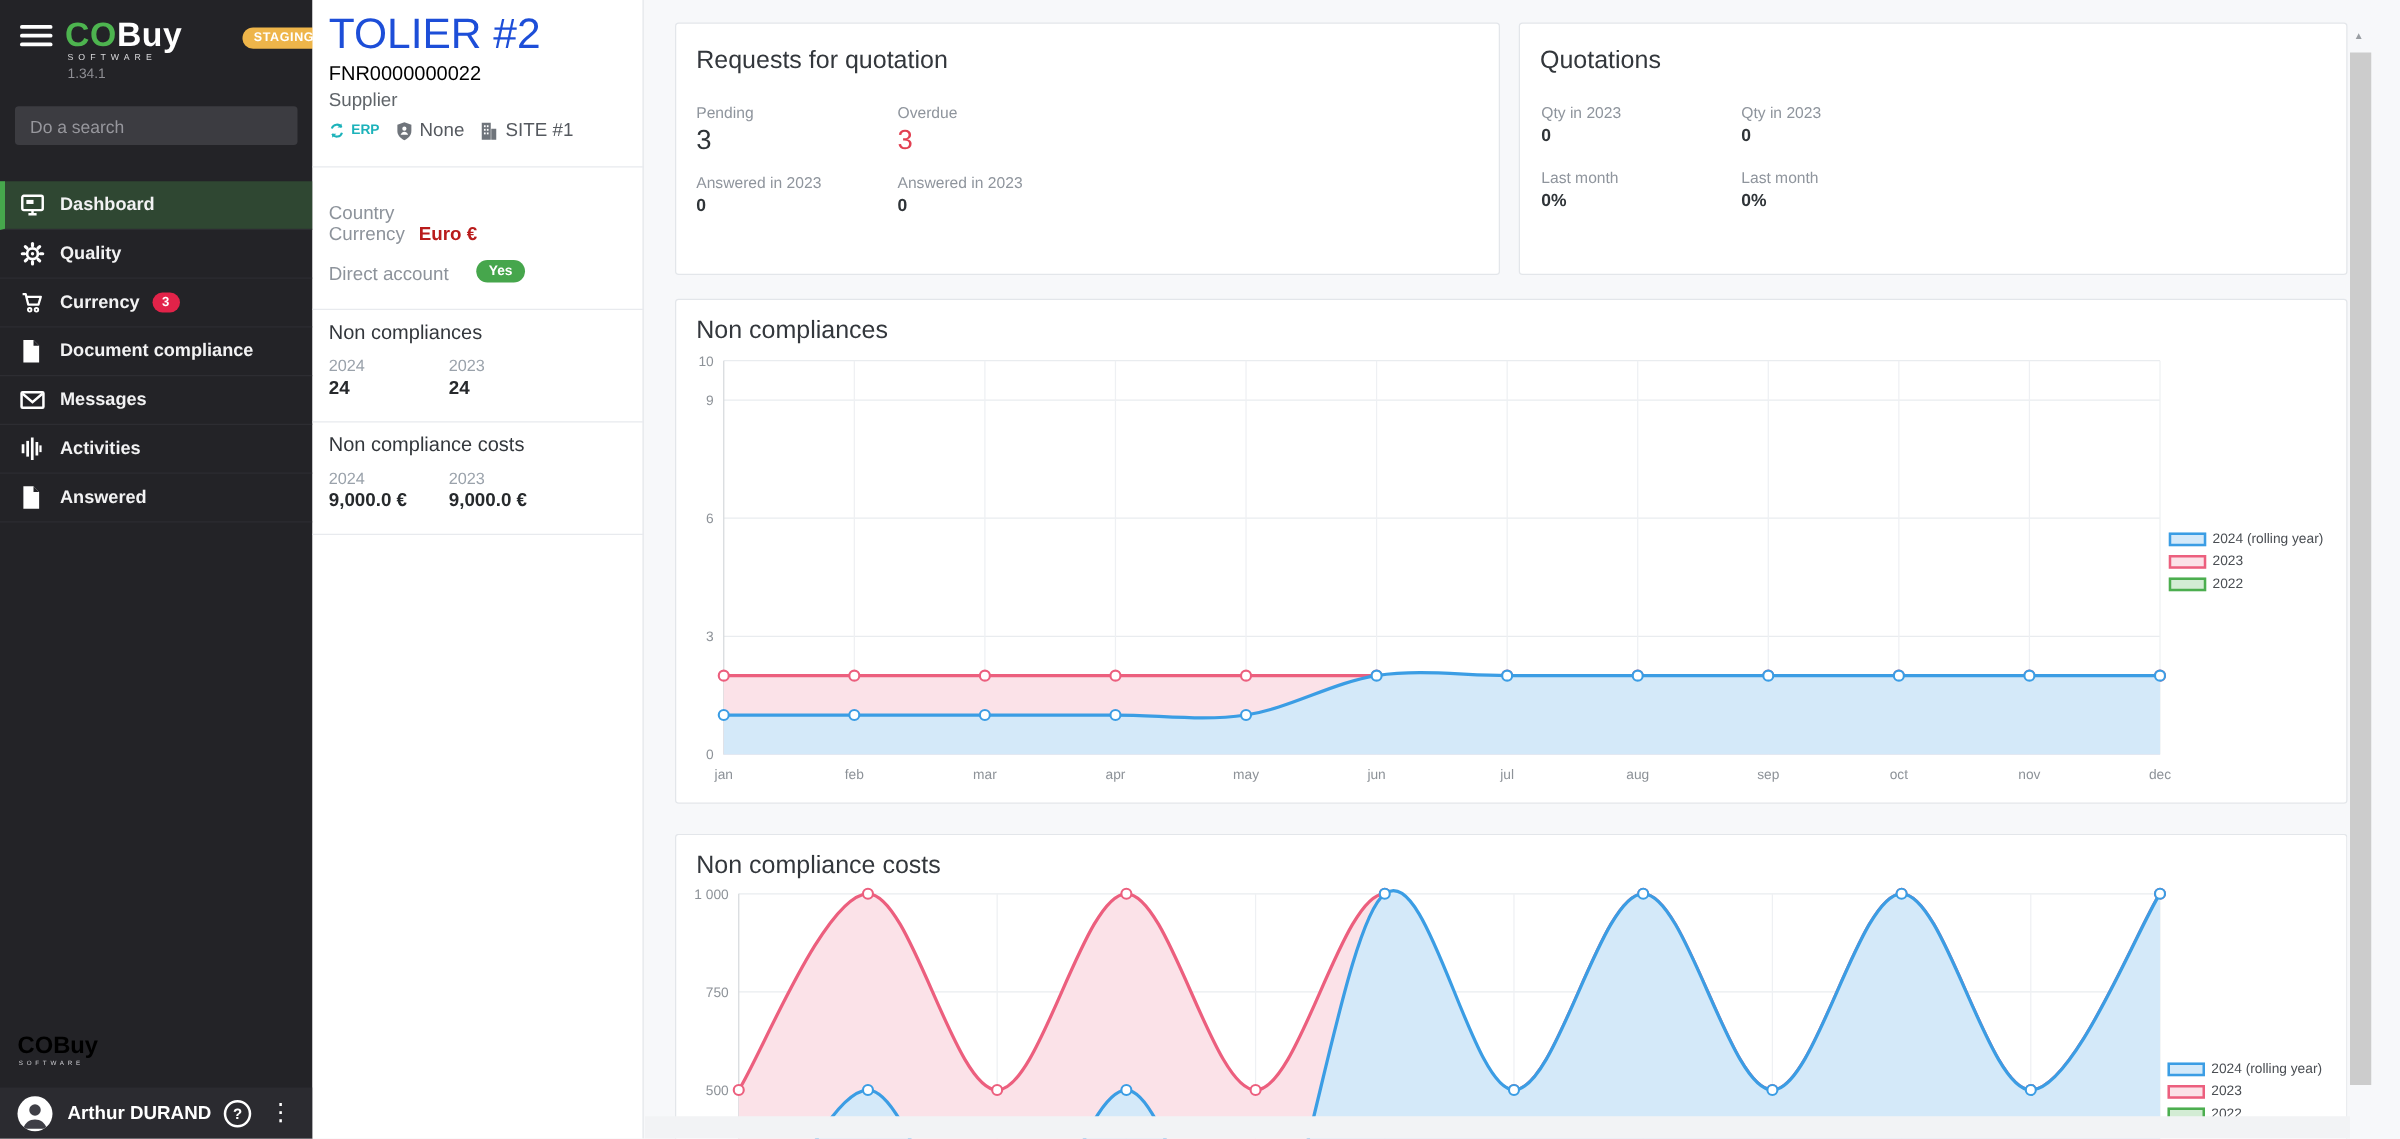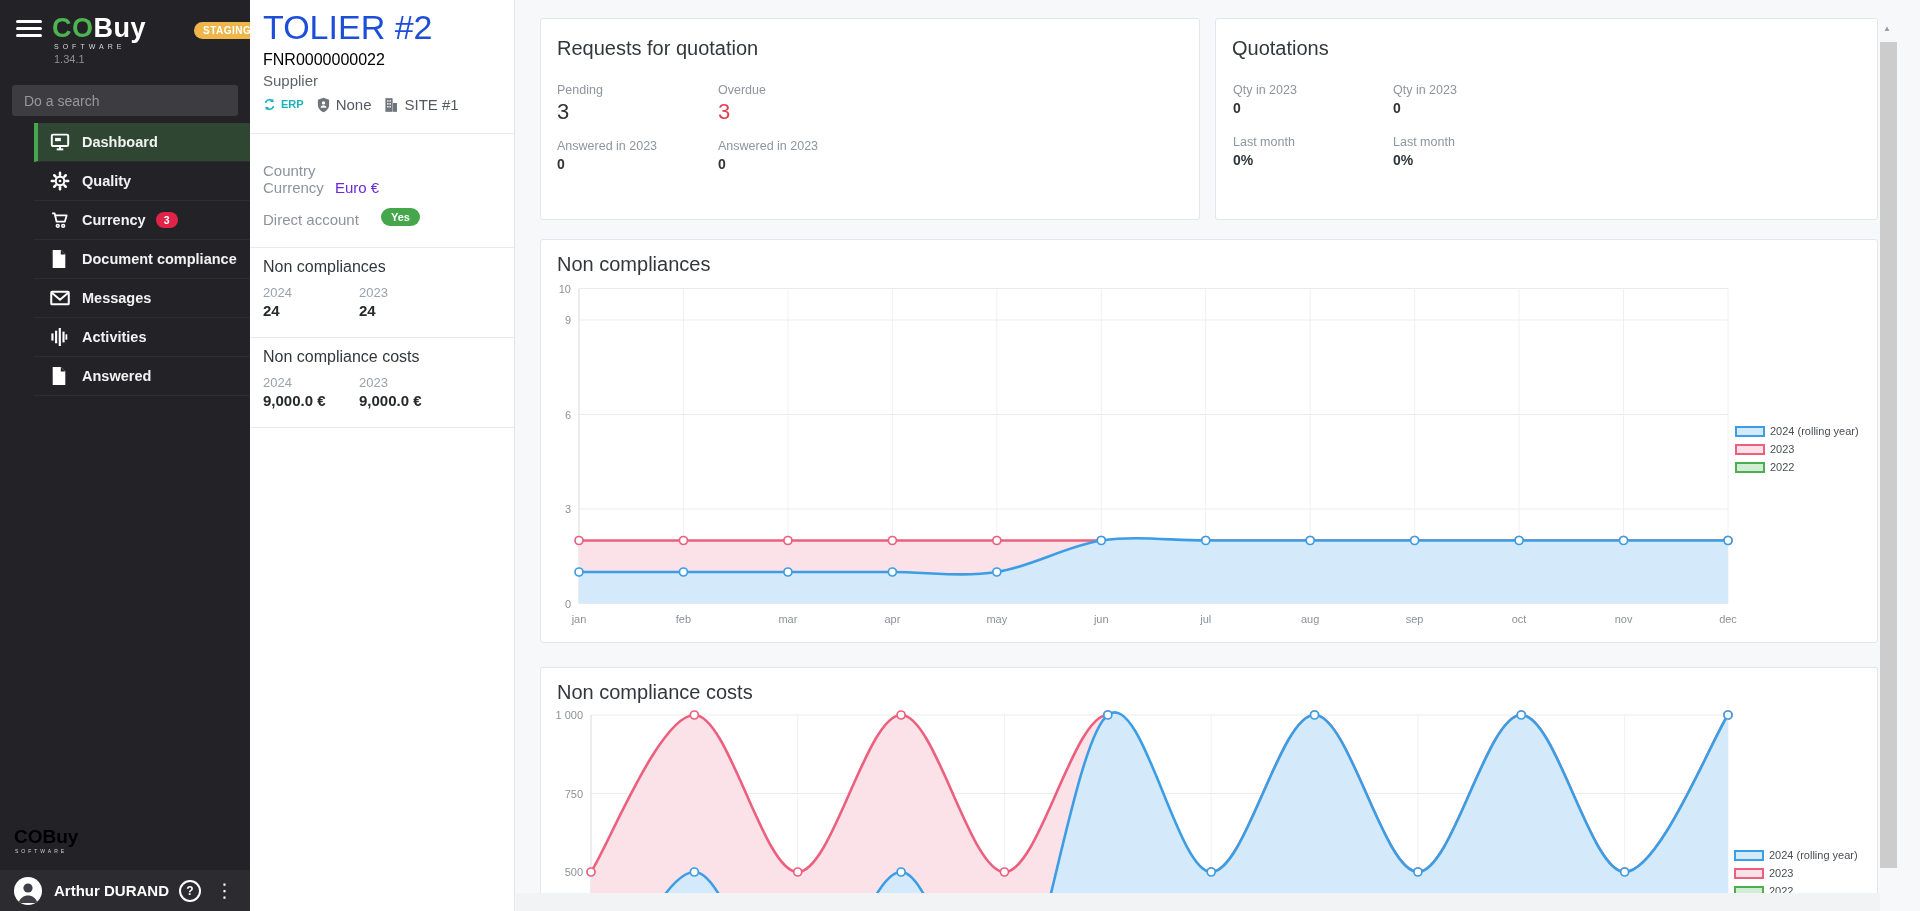--- a/index.html
+++ b/index.html
@@ -15,21 +15,21 @@
   .logo .g { color:#4db44f; } .logo .w { color:#ffffff; }
   .logo-sub { position:absolute; left:54px; top:43px; font-size:7px; letter-spacing:4px; color:#d9d9dc; }
   .logo-ver { position:absolute; left:54px; top:53px; font-size:11px; color:#8e8e94; }
   .staging { position:absolute; left:194px; top:22px; background:#eeb54a; color:#fff; font-size:10px;
              font-weight:700; letter-spacing:.5px; padding:3px 9px; border-radius:9px; }
   .search-box { position:absolute; left:12px; top:85px; width:226px; height:31px; }
   .search-box input { width:100%; height:100%; background:#3c3c41; border:none; border-radius:3px;
              color:#c9c9ce; font-size:14px; padding:0 12px; outline:none; font-family:inherit; }
   .search-box input::placeholder { color:#97979d; }
 
-  .nav { position:absolute; left:0; top:123px; width:250px;margin-left:34px; }
+  .nav { position:absolute; left:0; top:145px; width:250px; }
   .nav-item { position:relative; height:39px; display:flex; align-items:center; padding-left:16px;
               border-bottom:1px solid #2d2d32; cursor:pointer; }
   .nav-item .nav-icon { width:22px; height:20px; margin-right:10px; display:flex; align-items:center; }
   .nav-item .nav-label { color:#f2f2f3; font-size:14.5px; font-weight:700; }
   .nav-item.active { background:#2f4732; border-left:4px solid #46a84c; padding-left:12px; }
   .nav-badge { margin-left:10px; background:#e22349; color:#fff; font-size:10.5px; font-weight:700;
                border-radius:9px; padding:2px 8px; }
 
   .mini-logo { position:absolute; left:14px; top:826px; font-size:19px; font-weight:700; }
   .mini-logo-sub { position:absolute; left:15px; top:848px; font-size:5px; letter-spacing:3px; color:#cfcfd4; }
@@ -49,21 +49,21 @@
   .sup-name { position:absolute; left:13px; top:8px; font-size:34px; color:#1d4ed8; }
   .sup-ref  { position:absolute; left:13px; top:51px; font-size:16px; color:#000000; }
   .sup-type { position:absolute; left:13px; top:72px; font-size:15px; color:#5f6469; }
   .badge-row { position:absolute; left:12px; top:96px; display:flex; align-items:center; font-size:15px; color:#55595f; }
   .erp { color:#1cb2ba; font-size:11px; font-weight:700; display:flex; align-items:flex-start; margin-right:12px; }
   .erp svg { margin-right:4px; }
   .meta-ic { margin:0 5px 0 0; display:flex; }
   .badge-row .grp { display:flex; align-items:center; margin-right:12px; }
   .hr { position:absolute; left:0; width:265px; border-top:1px solid #e8eaee; }
   .lab { font-size:15px; color:#8d939b; }
-  .val { font-size:15px; color:#6d28d9; }
+  .val { font-size:15px; color:#b91c1c;font-weight:bold; }
   .pill-yes { background:#46a64c; color:#fff; font-size:11px; font-weight:700; padding:3px 10px; border-radius:10px; }
   .sec-title { font-size:16px; font-weight:500; color:#33373c; }
   .mini-lab { font-size:13px; color:#9aa2ab; }
   .mini-val { font-size:15px; font-weight:700; color:#26292c; }
   .abs { position:absolute; }
 
   
   .main { position:absolute; left:516px; top:0; width:1404px; height:866px; background:#f7f8fa; }
   .card { position:absolute; background:#fff; border:1px solid #e3e6ea; border-radius:3px; }
   .card-title { position:absolute; left:16px; top:18px; font-size:20px; color:#33373c; }

